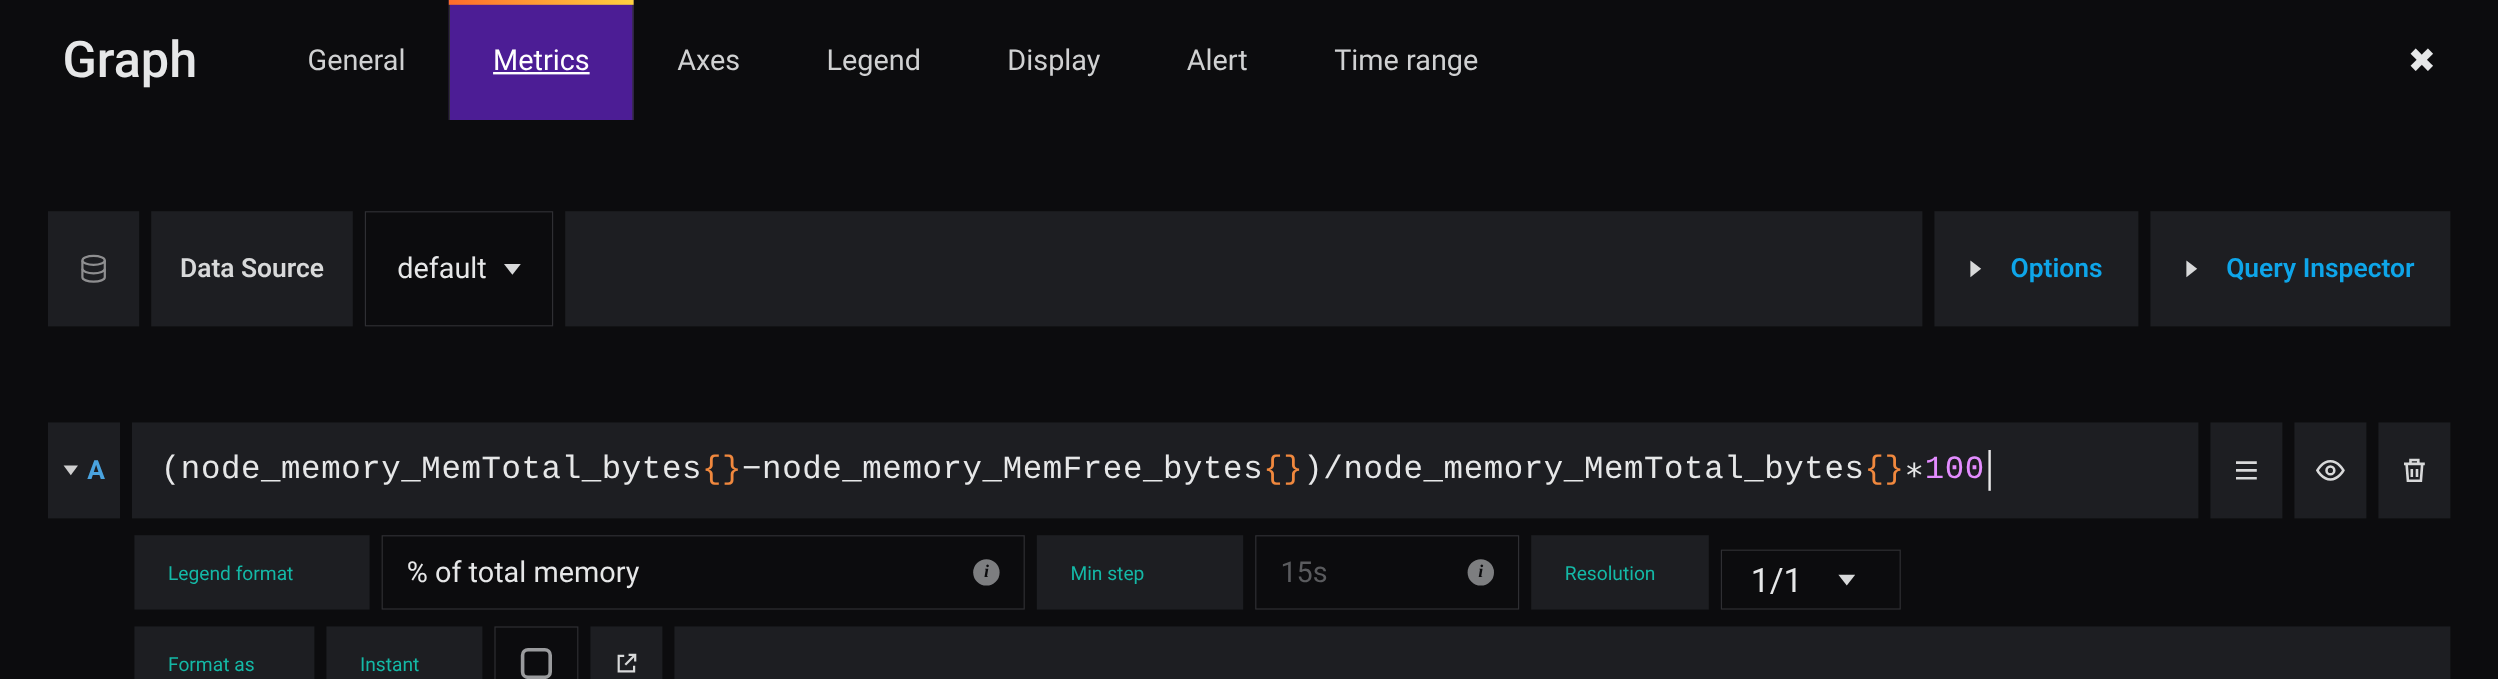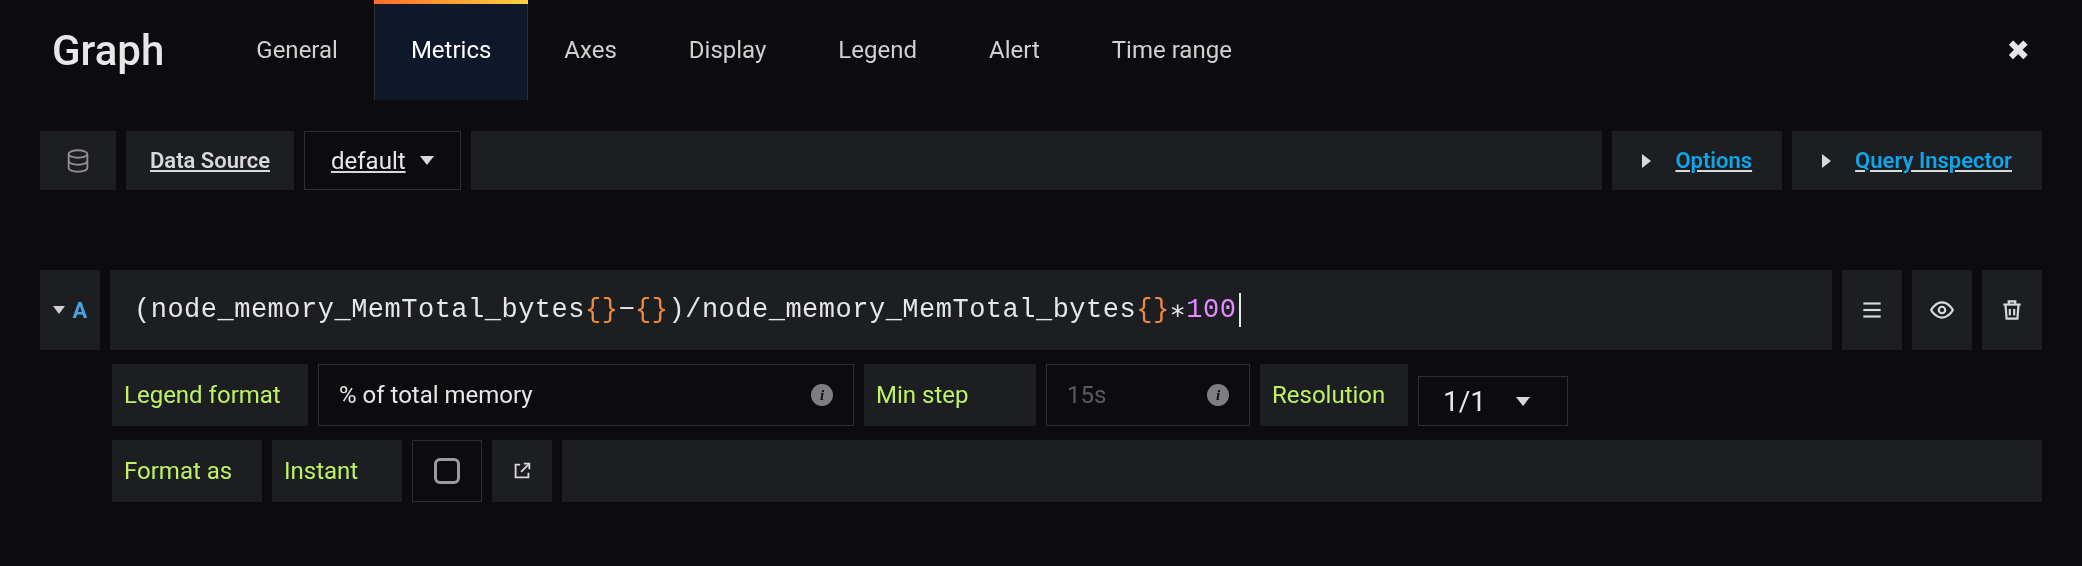--- a/index.html
+++ b/index.html
@@ -32,24 +32,25 @@
   .tab {
     display: flex;
     align-items: center;
     padding: 0 36px;
     font-size: 24px;
     color: #d0d1d2;
     cursor: pointer;
     position: relative;
   }
   .tab.active {
-    background: #0f172a;
+    background: #4c1d95;
     border-left: 1px solid #2f2f33;
     border-right: 1px solid #2f2f33;
     color: #fff;
+    text-decoration: underline;
   }
   .tab.active::before {
     content: "";
     position: absolute;
     top: 0; left: -1px; right: -1px;
     height: 4px;
     background: linear-gradient(90deg,#ff6b2b,#ffd23f);
   }
   .close-x {
     margin-left: auto;
@@ -58,23 +59,22 @@
     font-size: 28px;
     color: #e6e7e8;
     cursor: pointer;
   }
 
   .toolbar-row {
     display: flex;
     align-items: stretch;
     gap: 10px;
     padding: 0 40px;
-    margin-top: 31px;
-    height: 59px;
-    text-decoration: underline;
+    margin-top: 76px;
+    height: 96px;
   }
   .ds-icon-box {
     width: 76px;
     background: #1d1e22;
     display: flex;
     align-items: center;
     justify-content: center;
   }
   .ds-icon-box svg { width: 28px; height: 28px; stroke:#8e8e90; fill:none; stroke-width:1.6; }
   .ds-label {
@@ -167,23 +167,23 @@
     gap:10px;
     padding-left: 112px;
     padding-right: 40px;
     margin-top: 14px;
     height: 62px;
   }
   .cfg-label {
     background:#1d1e22;
     display:flex;
     align-items:center;
-    padding:0 12px;
-    font-size:24px;
-    color:#bef264;
+    padding:0 28px;
+    font-size:16px;
+    color:#14b8a6;
   }
   .cfg-input {
     background:#0c0c0e;
     border:1px solid #2f2f33;
     display:flex;
     align-items:center;
     padding:0 20px;
     font-size:24px;
     color:#e6e7e8;
     position:relative;
@@ -226,22 +226,22 @@
 </style>
 </head>
 <body>
 
 <div class="panel-header">
   <div class="panel-title">Graph</div>
   <div class="tabs">
     <div class="tab">General</div>
     <div class="tab active">Metrics</div>
     <div class="tab">Axes</div>
+    <div class="tab">Legend</div>
     <div class="tab">Display</div>
-    <div class="tab">Legend</div>
     <div class="tab">Alert</div>
     <div class="tab">Time range</div>
   </div>
   <div class="close-x">✖</div>
 </div>
 
 <div class="toolbar-row">
   <div class="ds-icon-box">
     <svg viewBox="0 0 24 24">
         <ellipse cx="12" cy="6" rx="8" ry="3.2"></ellipse>
@@ -268,20 +268,21 @@
 <div class="query-row">
   <div class="query-handle">
     <span class="caret"></span>
     <span class="letter">A</span>
   </div>
   <div class="query-input-box">
     <span class="q-paren">(</span>
       <span class="q-id">node_memory_MemTotal_bytes</span>
       <span class="q-brace">{}</span>
       <span class="q-op"> − </span>
+      <span class="q-id">node_memory_MemFree_bytes</span>
       <span class="q-brace">{}</span>
       <span class="q-paren">)</span>
       <span class="q-op"> / </span>
       <span class="q-id">node_memory_MemTotal_bytes</span>
       <span class="q-brace">{}</span>
       <span class="q-op"> ∗ </span>
       <span class="q-num">100</span>
       <span class="q-cursor"></span>
   </div>
   <div class="icon-btn">
@@ -308,21 +309,21 @@
   </div>
 </div>
 
 <div class="cfg-row">
   <div class="cfg-label" style="width:196px">Legend format</div>
   <div class="cfg-input" style="width:536px">
     <span>% of total memory</span>
     <span class="info-i">i</span>
   </div>
   <div class="cfg-label" style="width:172px">Min step</div>
-  <div class="cfg-input placeholder" style="width:204px">
+  <div class="cfg-input placeholder" style="width:220px">
     <span>15s</span>
     <span class="info-i">i</span>
   </div>
   <div class="cfg-label" style="width:148px">Resolution</div>
   <div class="cfg-select" style="width:150px">
     <span>1/1</span>
     <span class="caret"></span>
   </div>
 </div>
 

